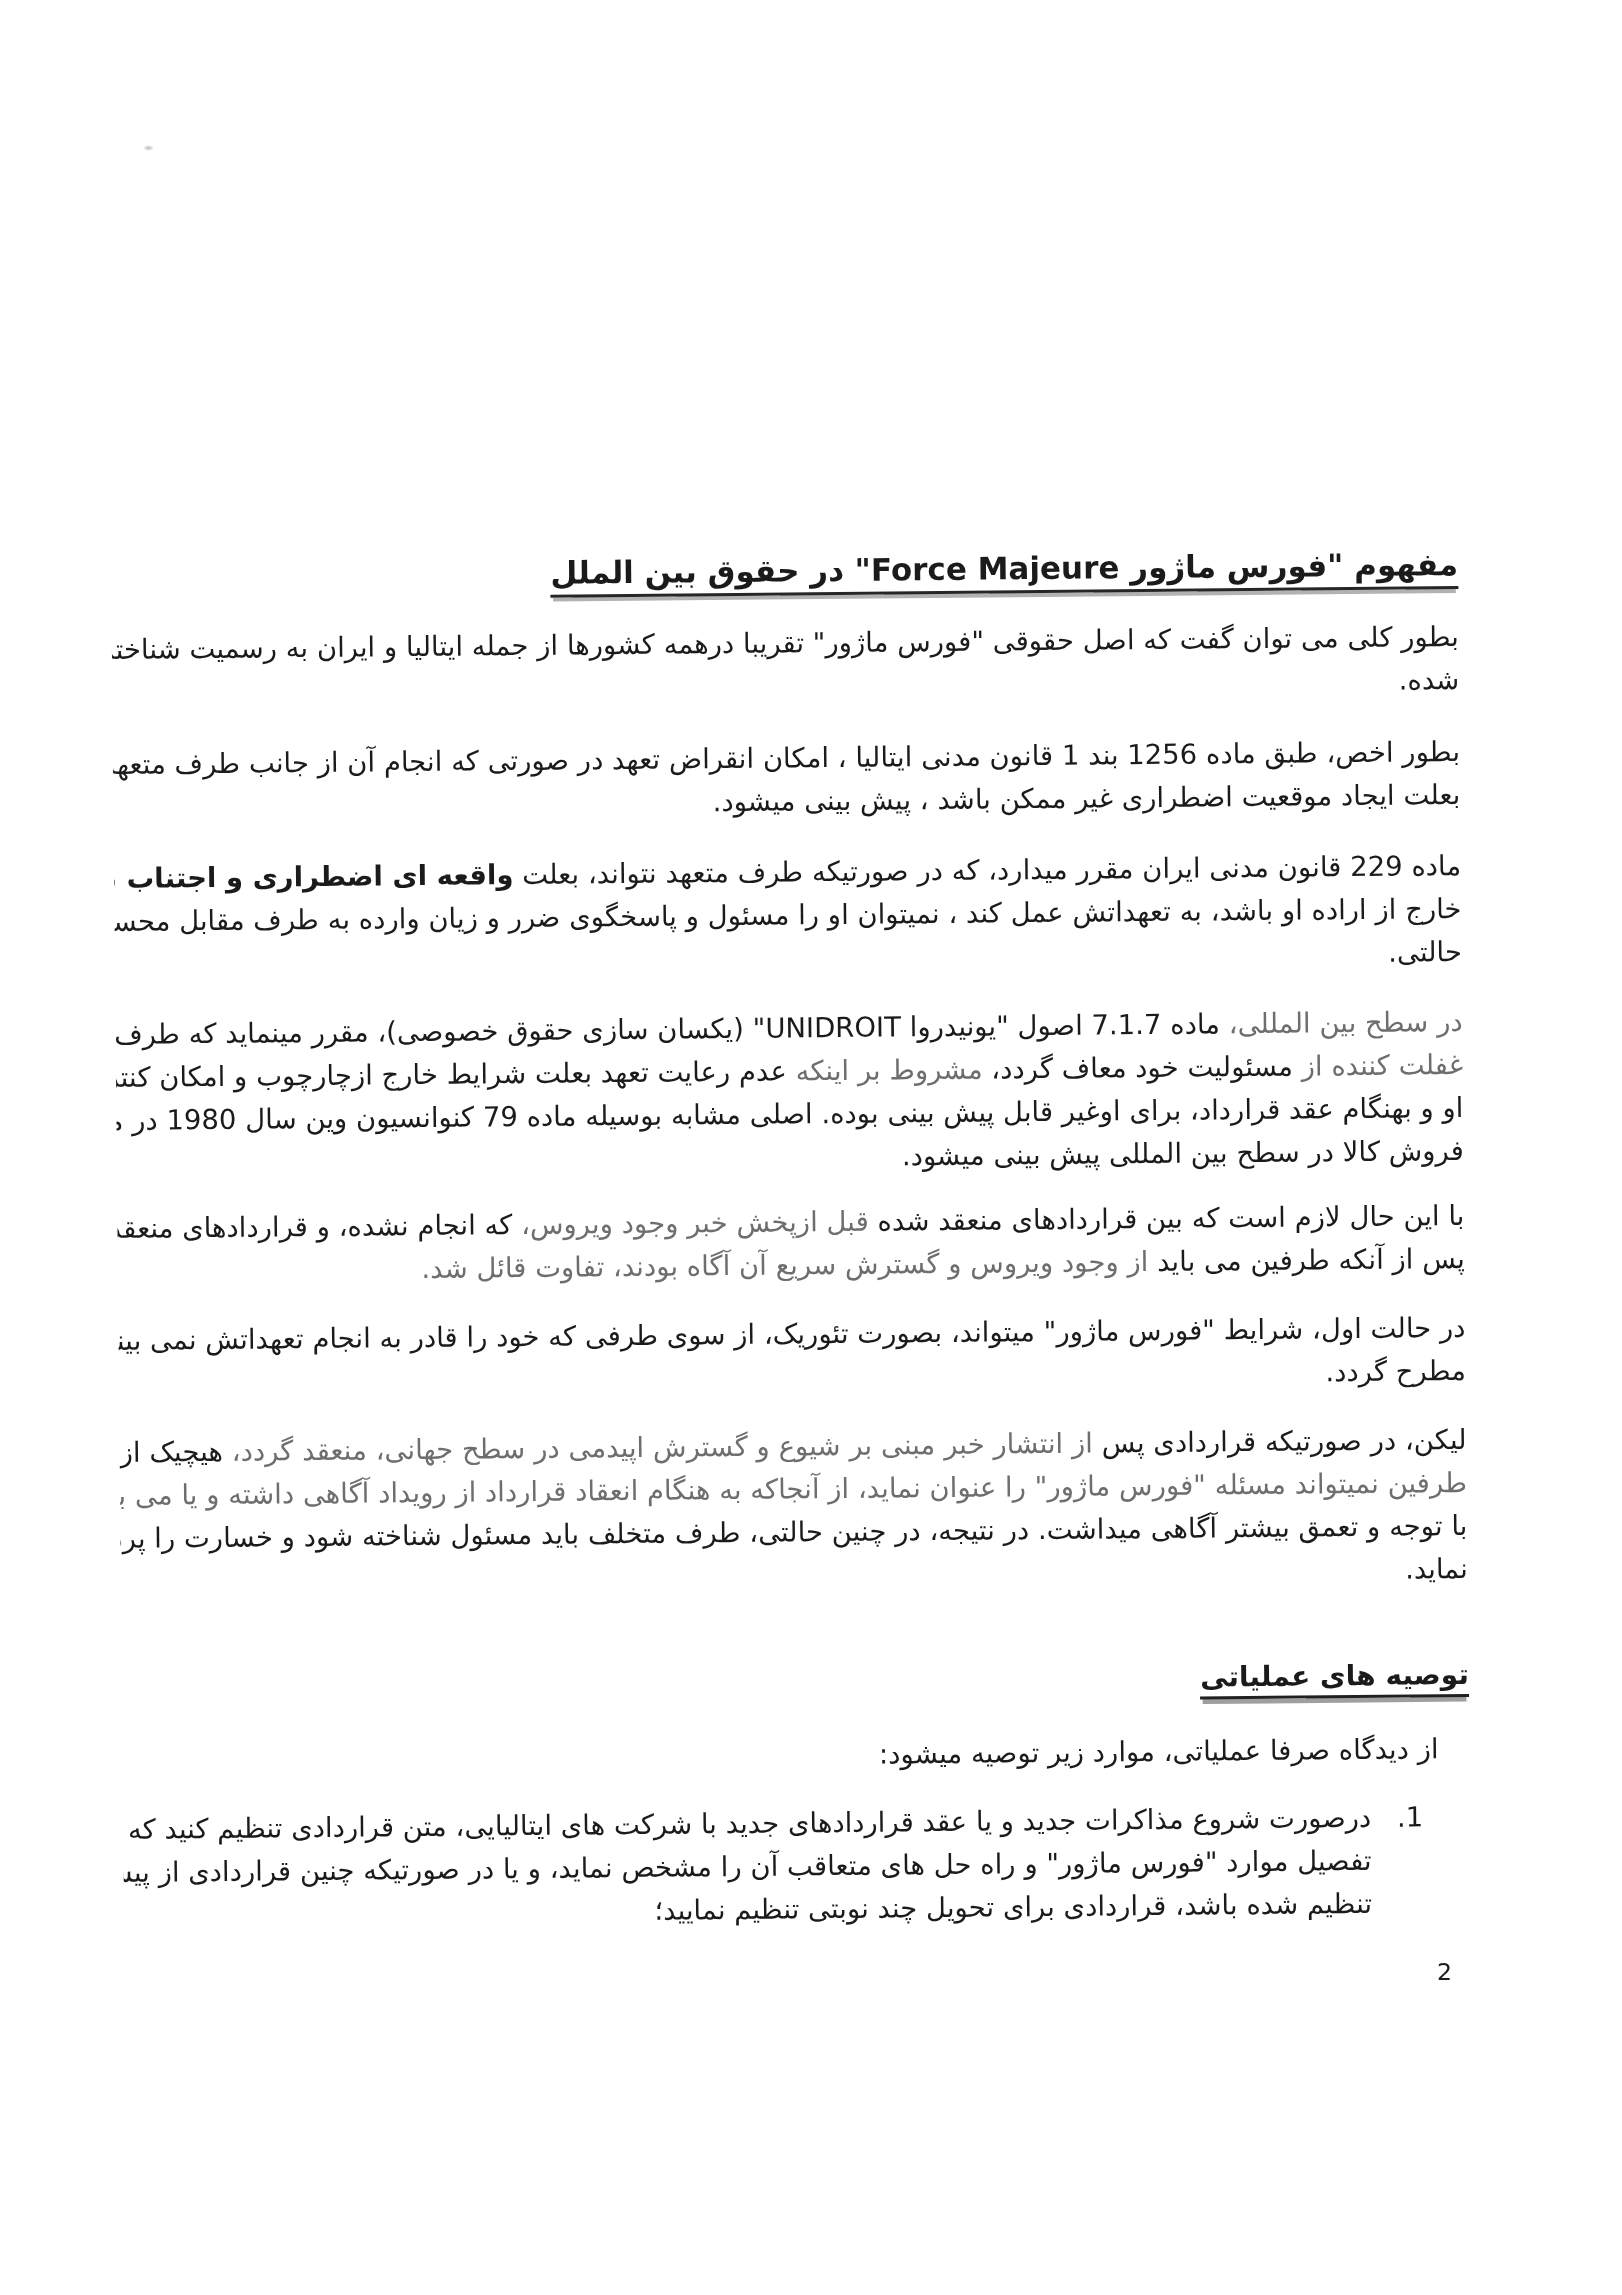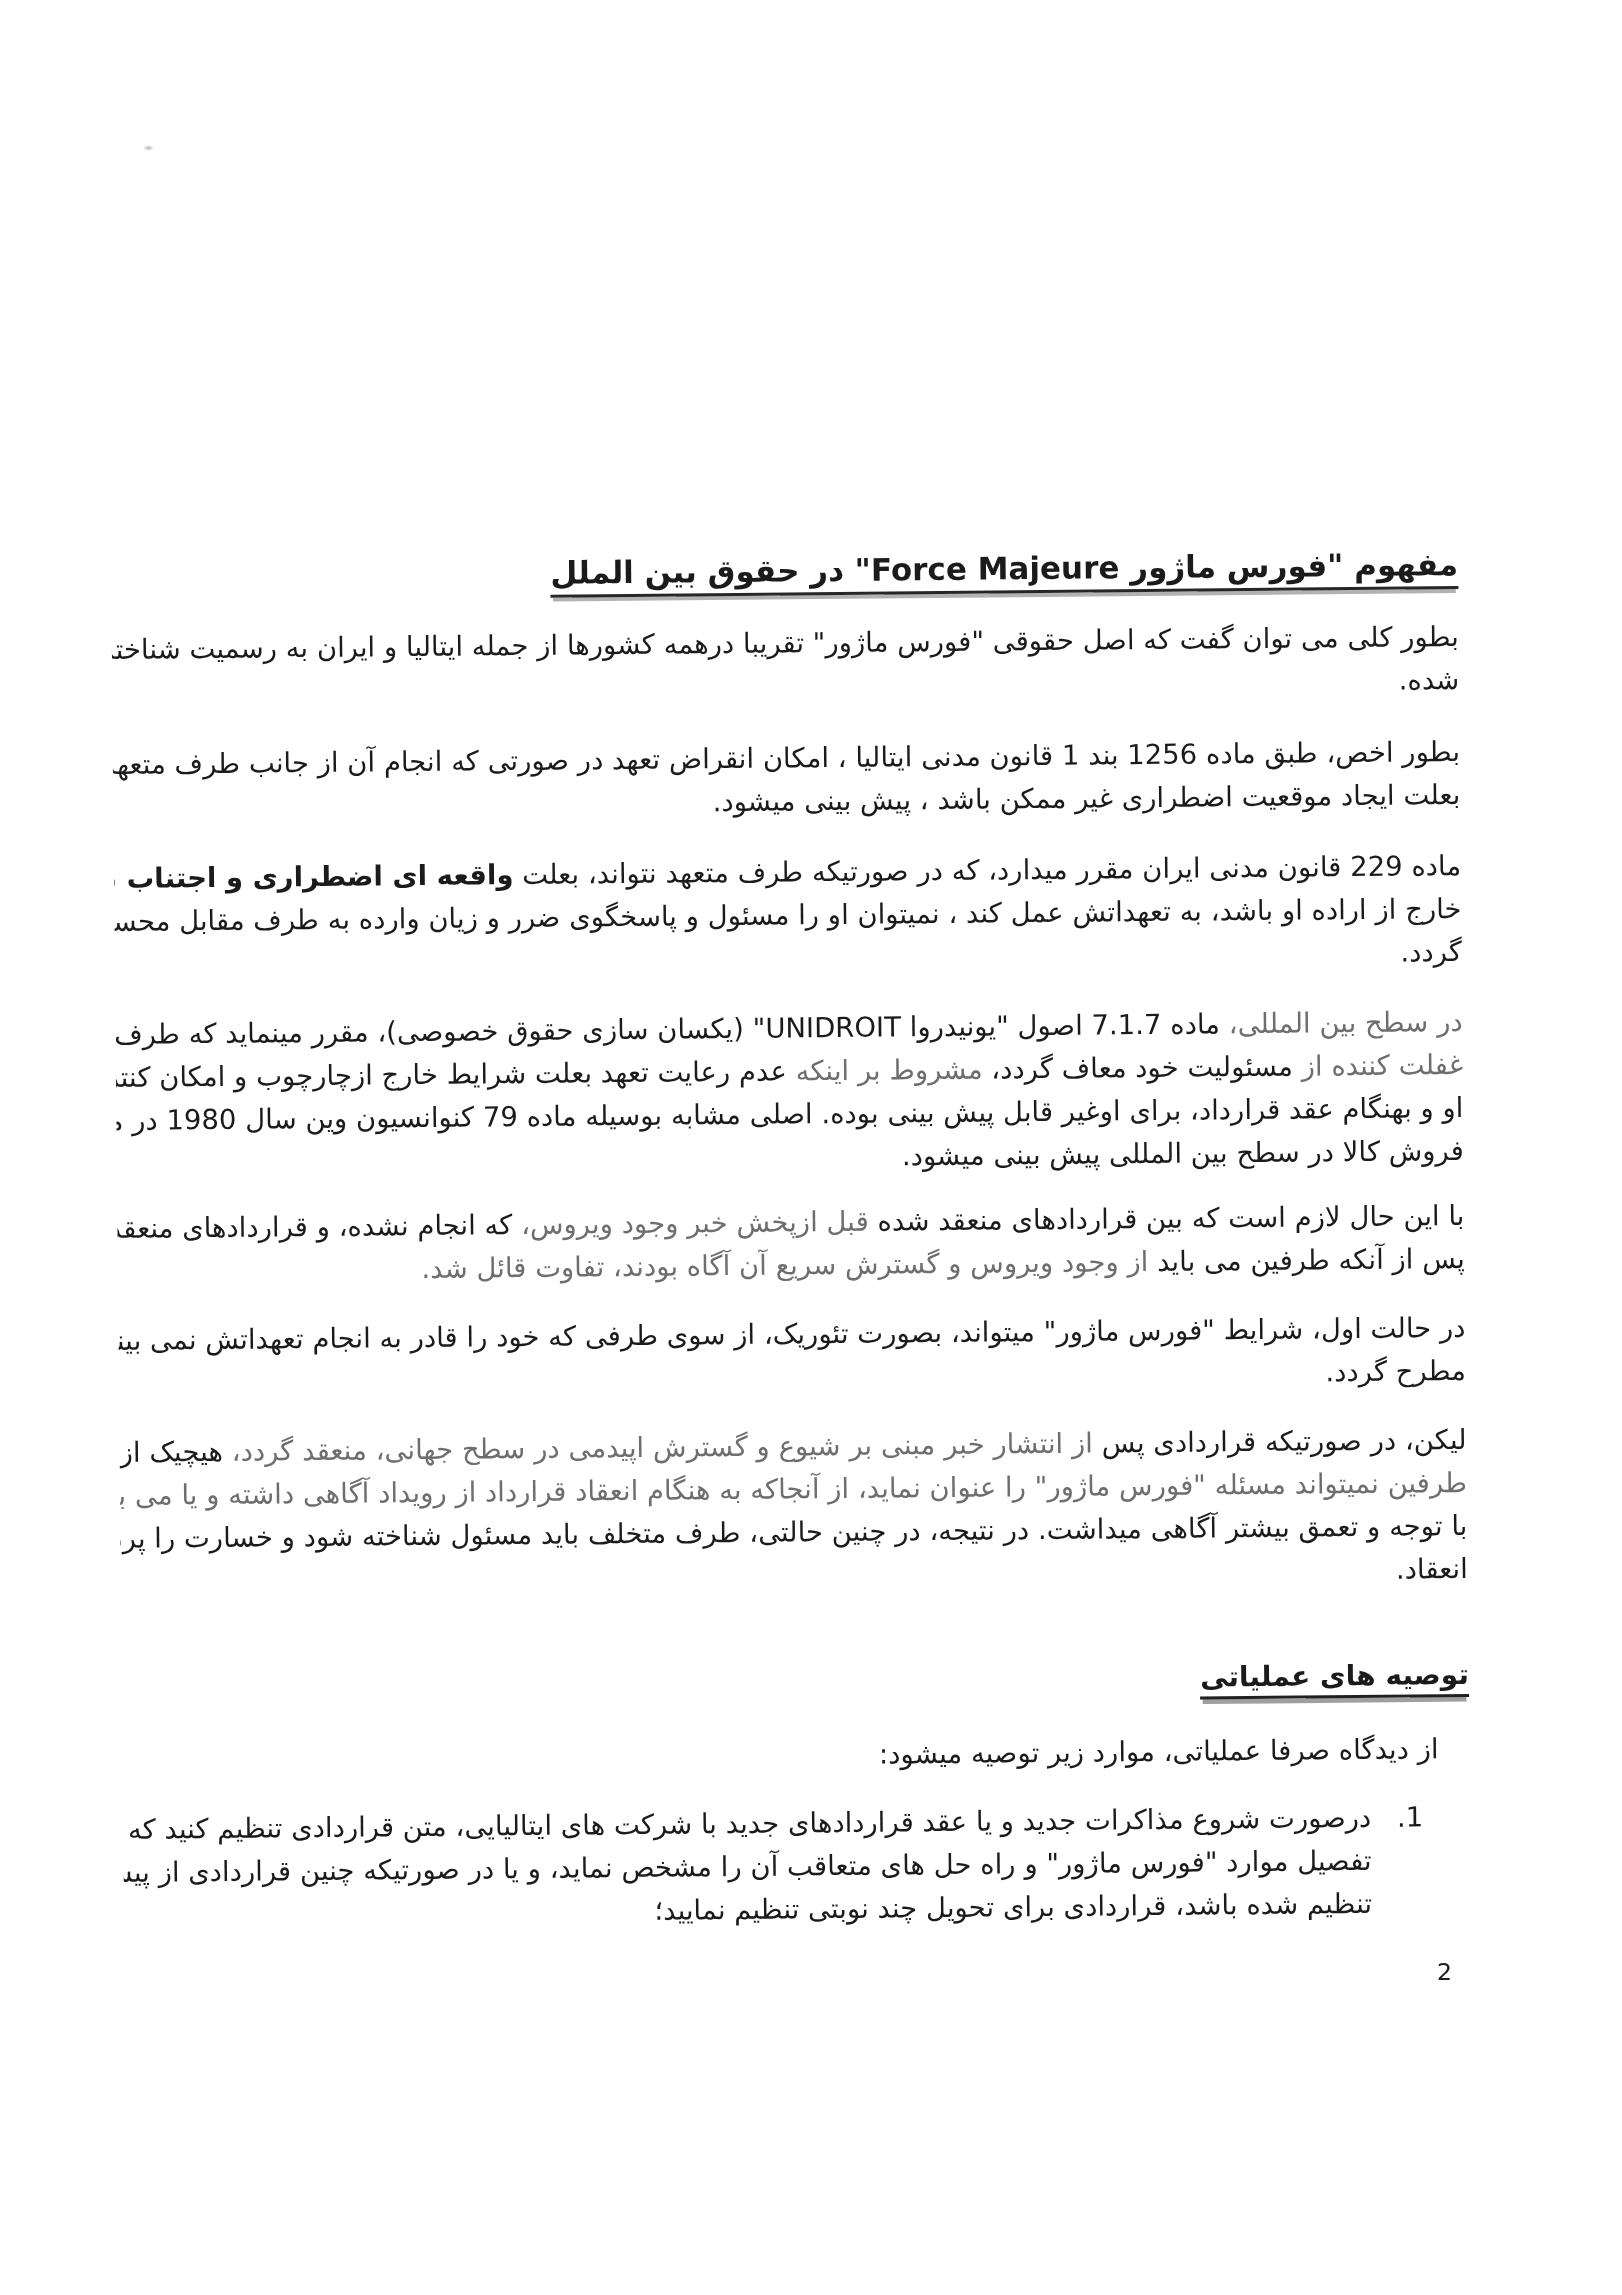--- a/index.html
+++ b/index.html
@@ -66,41 +66,41 @@
         <div class="line fill"><span>بطور کلی می توان گفت که اصل حقوقی "فورس ماژور" تقریبا درهمه کشورها از جمله ایتالیا و ایران به رسمیت شناخته</span></div>
         <div class="line end"><span>شده.</span></div>
       </div>
       <div class="para" style="margin-bottom: 27.5px;">
         <div class="line fill"><span>بطور اخص، طبق ماده 1256 بند 1 قانون مدنی ایتالیا ، امکان انقراض تعهد در صورتی که انجام آن از جانب طرف متعهد،</span></div>
         <div class="line end"><span>بعلت ایجاد موقعیت اضطراری غیر ممکن باشد ، پیش بینی میشود.</span></div>
       </div>
       <div class="para" style="margin-bottom: 27.5px;">
         <div class="line fill"><span>ماده 229 قانون مدنی ایران مقرر میدارد، که در صورتیکه طرف متعهد نتواند، بعلت </span><span class="b">واقعه ای اضطراری و اجتناب ناپذیر که</span></div>
         <div class="line fill"><span>خارج از اراده او باشد، به تعهداتش عمل کند ، نمیتوان او را مسئول و پاسخگوی ضرر و زیان وارده به طرف مقابل محسوب</span></div>
-        <div class="line end"><span>گردد.</span></div>
+        <div class="line end"><span>حالتی.</span></div>
       </div>
       <div class="para" style="margin-bottom: 22px;">
         <div class="line fill"><span class="light">در سطح بین المللی،</span><span> ماده 7.1.7 اصول "یونیدروا UNIDROIT" (یکسان سازی حقوق خصوصی)، مقرر مینماید که طرف</span></div>
         <div class="line fill"><span class="light">غفلت کننده از</span><span> مسئولیت خود معاف گردد، </span><span class="light">مشروط بر اینکه</span><span> عدم رعایت تعهد بعلت شرایط خارج ازچارچوب و امکان کنترل</span></div>
         <div class="line fill"><span>او و بهنگام عقد قرارداد، برای اوغیر قابل پیش بینی بوده. اصلی مشابه بوسیله ماده 79 کنوانسیون وین سال 1980 در مورد</span></div>
         <div class="line end"><span>فروش کالا در سطح بین المللی پیش بینی میشود.</span></div>
       </div>
       <div class="para" style="margin-bottom: 26px;">
         <div class="line fill"><span>با این حال لازم است که بین قراردادهای منعقد شده </span><span class="light">قبل ازپخش خبر وجود ویروس،</span><span> که انجام نشده، و قراردادهای منعقد شده</span></div>
         <div class="line end"><span>پس از آنکه طرفین می باید </span><span class="light">از وجود ویروس و گسترش سریع آن آگاه بودند، تفاوت قائل شد.</span></div>
       </div>
       <div class="para" style="margin-bottom: 26px;">
         <div class="line fill"><span>در حالت اول، شرایط "فورس ماژور" میتواند، بصورت تئوریک، از سوی طرفی که خود را قادر به انجام تعهداتش نمی بیند،</span></div>
         <div class="line end"><span>مطرح گردد.</span></div>
       </div>
       <div class="para" style="margin-bottom: 65px;">
         <div class="line fill"><span>لیکن، در صورتیکه قراردادی پس </span><span class="light">از انتشار خبر مبنی بر شیوع و گسترش اپیدمی در سطح جهانی، منعقد گردد،</span><span> هیچیک از</span></div>
         <div class="line fill"><span class="light">طرفین نمیتواند مسئله "فورس ماژور" را عنوان نماید، از آنجاکه به هنگام انعقاد قرارداد از رویداد آگاهی داشته و یا می باید،</span></div>
         <div class="line fill"><span>با توجه و تعمق بیشتر آگاهی میداشت. در نتیجه، در چنین حالتی، طرف متخلف باید مسئول شناخته شود و خسارت را پرداخت</span></div>
-        <div class="line end"><span>انعقاد.</span></div>
+        <div class="line end"><span>نماید.</span></div>
       </div>
       <div class="hrow heading" style="margin-bottom: 33px;"><span class="underlined">توصیه های عملیاتی</span></div>
       <div class="para indent" style="margin-bottom: 25px;">
         <div class="line end"><span>از دیدگاه صرفا عملیاتی، موارد زیر توصیه میشود:</span></div>
       </div>
       <div class="list-item" style="margin-bottom: 0px;">
         <div class="list-marker">1.</div>
         <div class="list-lines">
           <div class="line fill"><span>درصورت شروع مذاکرات جدید و یا عقد قراردادهای جدید با شرکت های ایتالیایی، متن قراردادی تنظیم کنید که به</span></div>
           <div class="line fill"><span>تفصیل موارد "فورس ماژور" و راه حل های متعاقب آن را مشخص نماید، و یا در صورتیکه چنین قراردادی از پیش</span></div>

